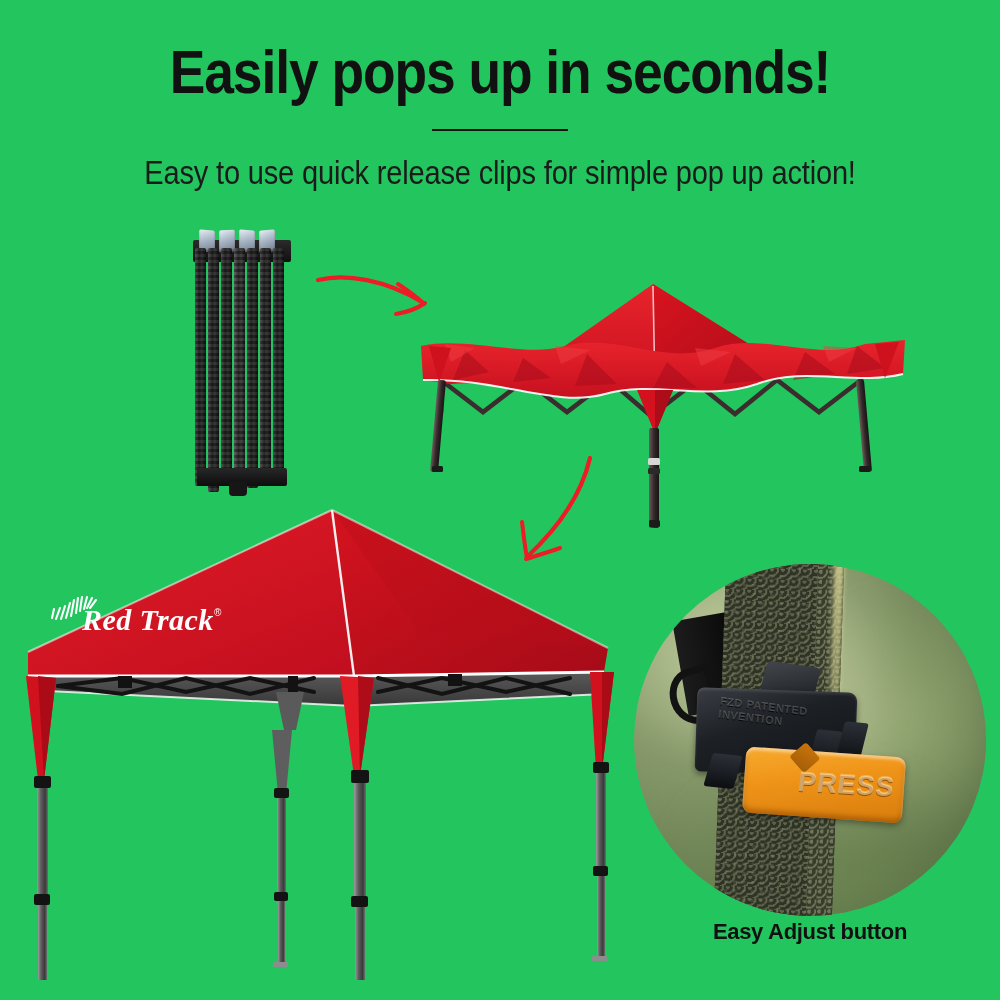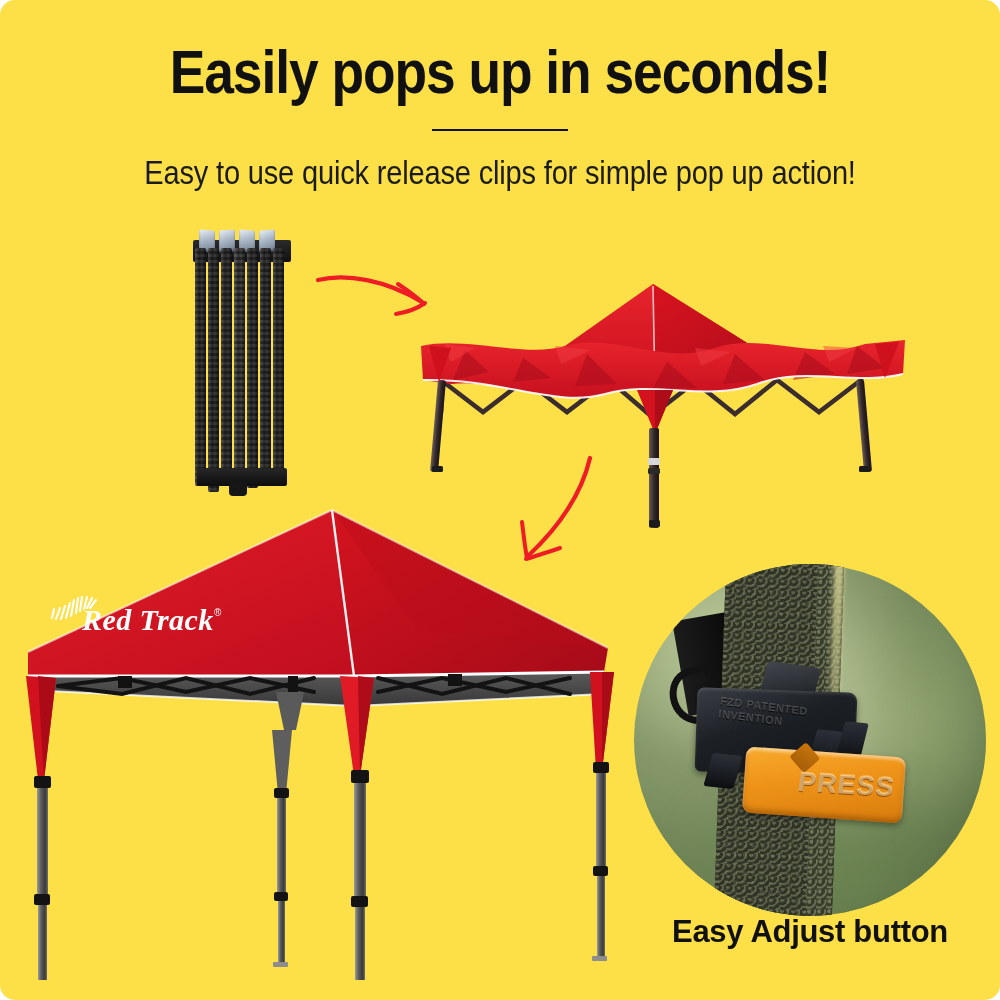--- a/index.html
+++ b/index.html
@@ -13,22 +13,21 @@
     height: 1000px;
     position: relative;
     overflow: hidden;
     font-family: "Liberation Sans", sans-serif;
     -webkit-font-smoothing: antialiased;
   }
 
   .stage {
     position: absolute;
     inset: 0;
-    background: #fde047;
-    border-radius: 15px;
+    background: #22c55e;
   }
 
   
   .headline {
     position: absolute;
     left: 0;
     top: 36px;
     width: 1000px;
     text-align: center;
     font-family: "Liberation Sans Narrow", "Liberation Sans", sans-serif;
@@ -317,21 +316,21 @@
   }
 
   .inset-caption {
     position: absolute;
     left: 634px;
     top: 913px;
     width: 352px;
     text-align: center;
     font-family: "Liberation Sans", sans-serif;
     font-weight: 700;
-    font-size: 31px;
+    font-size: 22px;
     line-height: 38px;
     letter-spacing: -0.3px;
     color: #111111;
     white-space: nowrap;
   }
 </style>
 </head>
 <body>
 
 <div class="stage">

